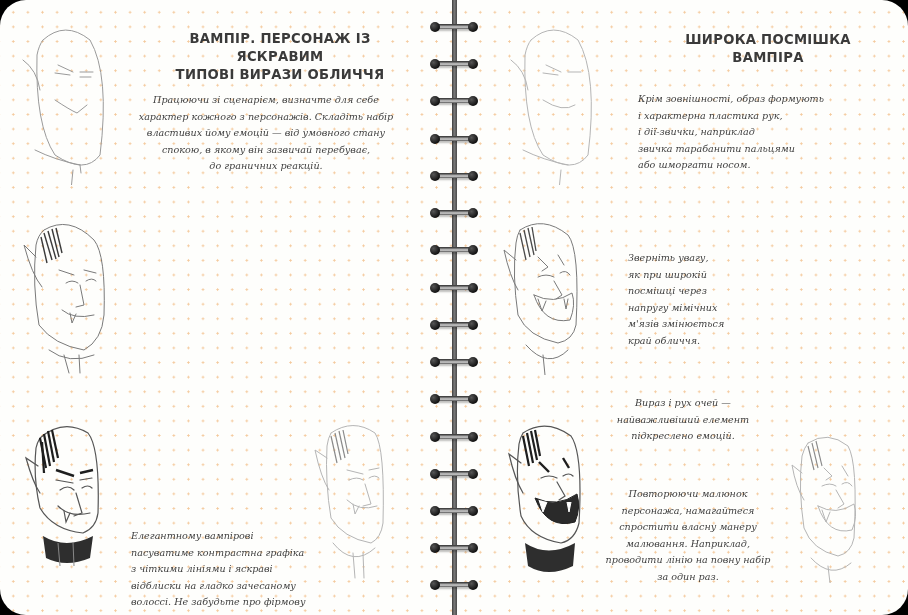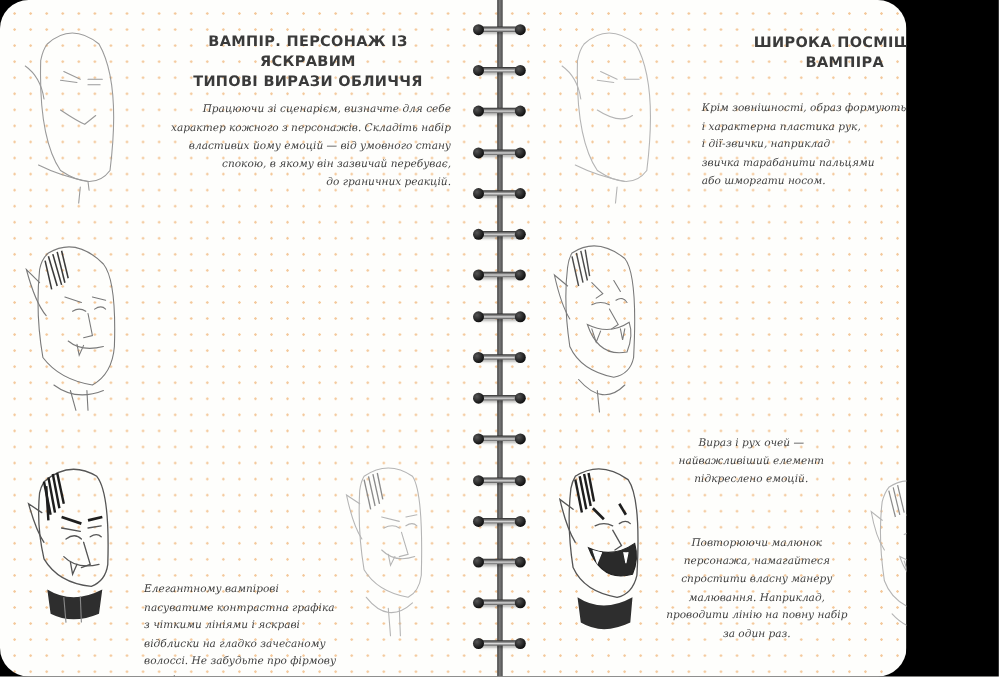--- a/index.html
+++ b/index.html
@@ -3,21 +3,21 @@
   <meta charset="utf-8">
   <style>
     html, body { margin: 0; padding: 0; }
     body {
       width: 908px; height: 615px; overflow: hidden;
       background: #000;
       font-family: "DejaVu Sans", sans-serif;
       position: relative;
     }
     .spread {
-      position: absolute; left: 0; top: 0; width: 824px; height: 615px;
+      position: absolute; left: 0; top: 0; width: 908px; height: 615px;
       background-color: #fefefc;
       background-image: radial-gradient(circle, #f4c89a 0.9px, transparent 1.3px);
       background-size: 14.6px 14.6px;
       background-position: 6px 5px;
       border-radius: 26px;
       overflow: hidden;
     }
     .page { position: absolute; top: 0; height: 615px; }
     .page-left { left: 0; width: 450px; }
     .page-right { left: 458px; width: 450px; border-radius: 25px; }
@@ -63,21 +63,21 @@
 <body>
 
 <div class="spread">
 
   <div class="page page-left">
     <div class="title" style="left:150px; top:30px; width:260px;">
       <div>ВАМПІР. ПЕРСОНАЖ ІЗ ЯСКРАВИМ</div>
       <div>ТИПОВІ ВИРАЗИ ОБЛИЧЧЯ</div>
     </div>
 
-    <div class="hand c" style="left:150px; top:92px; width:260px;text-align:right;">Працюючи зі сценарієм, визначте для себе
+    <div class="hand c" style="left:136px; top:92px; width:260px;">Працюючи зі сценарієм, визначте для себе
 характер кожного з персонажів. Складіть набір
 властивих йому емоцій — від умовного стану
 спокою, в якому він зазвичай перебуває,
 до граничних реакцій.</div>
     <div class="hand l" style="left:131px; top:485px; width:200px;margin-top:43px;">Елегантному вампірові
 пасуватиме контрастна графіка
 з чіткими лініями і яскраві
 відблиски на гладко зачесаному
 волоссі. Не забудьте про фірмову
 посмішку.</div>
@@ -172,20 +172,26 @@
   </div>
 
   <div class="page page-right">
     <div class="title" style="left:200px; top:31px; width:220px;">ШИРОКА ПОСМІШКА ВАМПІРА</div>
 
     <div class="hand r" style="left:180px; top:91px; width:227px;">Крім зовнішності, образ формують
 і характерна пластика рук,
 і дії-звички, наприклад
 звичка тарабанити пальцями
 або шморгати носом.</div>
+    <div class="hand l" style="left:170px; top:250px; width:130px;">Зверніть увагу,
+як при широкій
+посмішці через
+напругу мімічних
+м'язів змінюється
+край обличчя.</div>
     <div class="hand c" style="left:145px; top:395px; width:160px;">Вираз і рух очей —
 найважливіший елемент
 підкреслено емоцій.</div>
     <div class="hand c" style="left:140px; top:486px; width:180px;">Повторюючи малюнок
 персонажа, намагайтеся
 спростити власну манеру
 малювання. Наприклад,
 проводити лінію на повну набір
 за один раз.</div>
 

